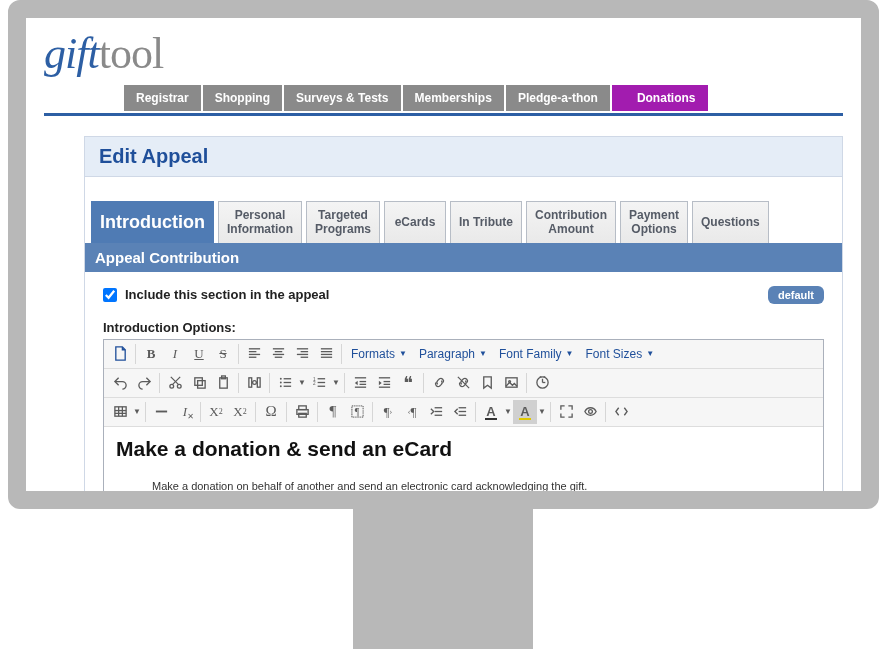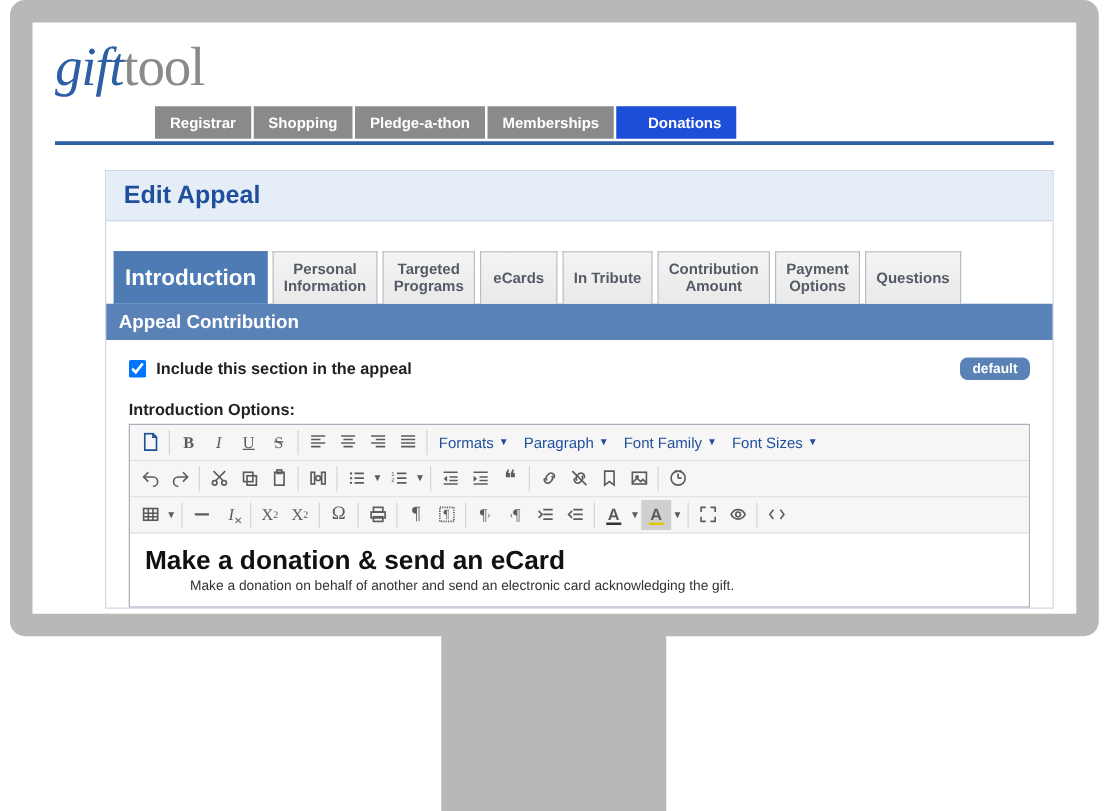--- a/index.html
+++ b/index.html
@@ -33,21 +33,21 @@
   
   .logo { margin-bottom: 6px; }
   .logo .gift { font-family: Georgia, "Times New Roman", serif; font-style: italic; font-size: 44px; color: #2d5fa4; font-weight: 500; letter-spacing: -1px; }
   .logo .tool { font-family: Georgia, "Times New Roman", serif; font-size: 44px; color: #8a8a8a; letter-spacing: -1px; }
   
   .topnav { margin-left: 80px; display: flex; gap: 2px; }
   .topnav .item {
     background: #8a8a8a; color: #fff; font-size: 12px; font-weight: bold;
     padding: 6px 12px; cursor: pointer;
   }
-  .topnav .item.active { background: #1d4ed8; padding-left: 25px; }
+  .topnav .item.active { background: #a21caf; padding-left: 25px; }
   .rule { height: 3px; background: #2d5fa4; margin-top: 2px; }
   
   .panel { margin: 20px 0 0 40px; border: 1px solid #cfd8e6; background: #fff; }
   .panel-title {
     background: #e5edf7; color: #1f4f9a; font-weight: bold; font-size: 20px;
     padding: 8px 14px; font-family: Verdana, Arial, sans-serif;
     border-bottom: 1px solid #cfd8e6;
   }
   
   .tabs { display: flex; gap: 4px; padding: 24px 6px 0 6px; }
@@ -97,42 +97,43 @@
   .dd .caret-sm { font-size: 8px; color: #1f4f9a; }
   .tbtn svg { width: 15px; height: 15px; fill: none; stroke: currentColor; stroke-width: 1.4; }
   .tbtn .fill { fill: currentColor; stroke: none; }
   .caret-split { width: 10px; height: 24px; display:inline-flex; align-items:center; justify-content:center; cursor:pointer; font-size:8px; color:#5b5b5b;}
   
   .a-color { position: relative; }
   .a-underline { position:absolute; bottom:3px; left:5px; right:5px; height:2px; background:#333; }
   .a-underline.yellow { background:#e0c800; }
   
   .editor-content { border-top: 0; padding: 10px 12px; background:#fff; }
-  .editor-content h2 { font-family: Arial, sans-serif; font-size: 21px; font-weight: bold; color:#111; margin-bottom:2px; }
+  .editor-content h2 { font-family: Arial, sans-serif; font-size: 21px; font-weight: bold; color:#111; margin-bottom:19px; }
   .editor-content p { font-family: Arial, sans-serif; font-size: 11px; color:#333;padding-left:36px; }
   
   .blue { color:#1f4f9a; }
 </style>
 </head>
 <body>
 
 <div class="monitor-frame">
   <div class="stand"></div>
   <div class="bezel">
     <div class="screen">
 
       <div class="logo">
         <span class="gift">gift</span><span class="tool">tool</span>
       </div>
 
       <div class="topnav">
         <div class="item"><span>Registrar</span></div>
         <div class="item"><span>Shopping</span></div>
+        <div class="item"><span>Surveys &amp; Tests</span></div>
+        <div class="item"><span>Memberships</span></div>
         <div class="item"><span>Pledge-a-thon</span></div>
-        <div class="item"><span>Memberships</span></div>
         <div class="item active"><span>Donations</span></div>
       </div>
       <div class="rule"></div>
 
       <div class="panel">
         <div class="panel-title">Edit Appeal</div>
 
         <div class="tabs">
           <div class="tab active">
               <span>Introduction</span>

